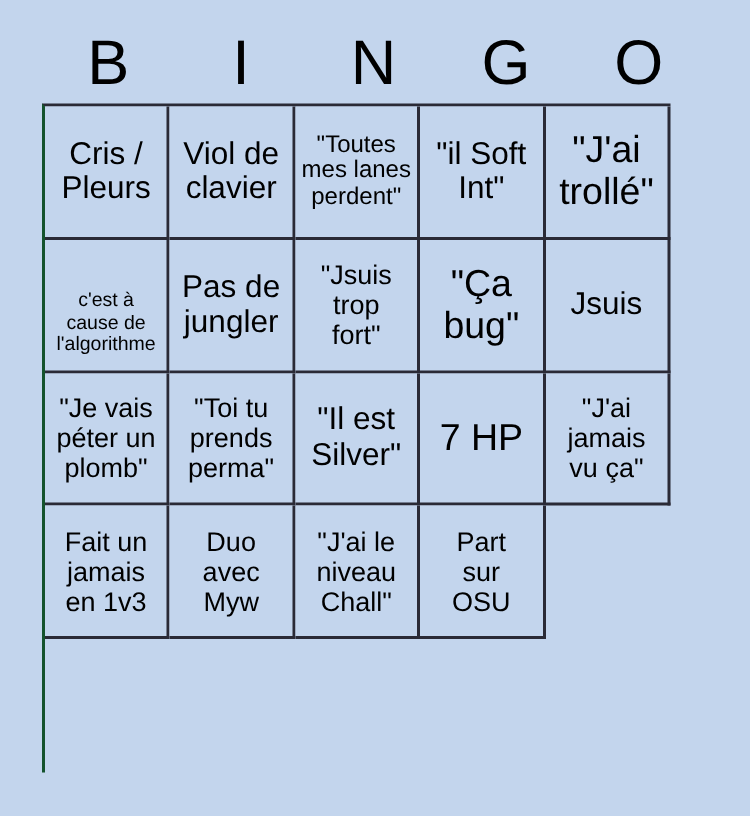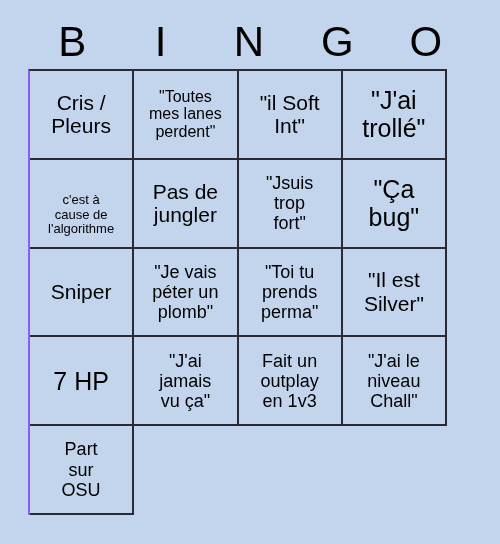--- a/index.html
+++ b/index.html
@@ -45,24 +45,24 @@
   }
 
   
   #grid {
     position: absolute;
     left: 28px;
     top: 69px;
     width: 419px;
     height: 446px;
     border-top: 2px solid #2a2a36;
-    border-left: 2px solid #8b5cf6;
+    border-left: 2px solid #14532d;
     box-sizing: border-box;
     display: grid;
-    grid-template-columns: repeat(4, 1fr);
+    grid-template-columns: repeat(5, 1fr);
     grid-template-rows: repeat(5, 1fr);
   }
   .cell {
     border-right: 2px solid #2a2a36;
     border-bottom: 2px solid #2a2a36;
     box-sizing: border-box;
     background: #c3d5ed;
     display: flex;
     align-items: center;
     justify-content: center;
@@ -96,20 +96,24 @@
     <div class="header-letter">G</div>
     <div class="header-letter">O</div>
   </div>
 
   <div id="grid">
       <div class="cell">
         <span class="cell-text fs-lg">Cris /
 Pleurs</span>
       </div>
       <div class="cell">
+        <span class="cell-text fs-lg">Viol de
+clavier</span>
+      </div>
+      <div class="cell">
         <span class="cell-text fs-sm">"Toutes
 mes lanes
 perdent"</span>
       </div>
       <div class="cell">
         <span class="cell-text fs-lg">"il Soft
 Int"</span>
       </div>
       <div class="cell">
         <span class="cell-text fs-xl">"J'ai
@@ -127,21 +131,21 @@
       <div class="cell">
         <span class="cell-text fs-md">"Jsuis
 trop
 fort"</span>
       </div>
       <div class="cell">
         <span class="cell-text fs-xl">"Ça
 bug"</span>
       </div>
       <div class="cell">
-        <span class="cell-text fs-lg">Sniper</span>
+        <span class="cell-text fs-lg">Jsuis</span>
       </div>
       <div class="cell">
         <span class="cell-text fs-md">"Je vais
 péter un
 plomb"</span>
       </div>
       <div class="cell">
         <span class="cell-text fs-md">"Toi tu
 prends
 perma"</span>
@@ -153,22 +157,27 @@
       <div class="cell">
         <span class="cell-text fs-xl">7 HP</span>
       </div>
       <div class="cell">
         <span class="cell-text fs-md">"J'ai
 jamais
 vu ça"</span>
       </div>
       <div class="cell">
         <span class="cell-text fs-md">Fait un
-outplay
+jamais
 en 1v3</span>
+      </div>
+      <div class="cell">
+        <span class="cell-text fs-md">Duo
+avec
+Myw</span>
       </div>
       <div class="cell">
         <span class="cell-text fs-md">"J'ai le
 niveau
 Chall"</span>
       </div>
       <div class="cell">
         <span class="cell-text fs-md">Part
 sur
 OSU</span>

